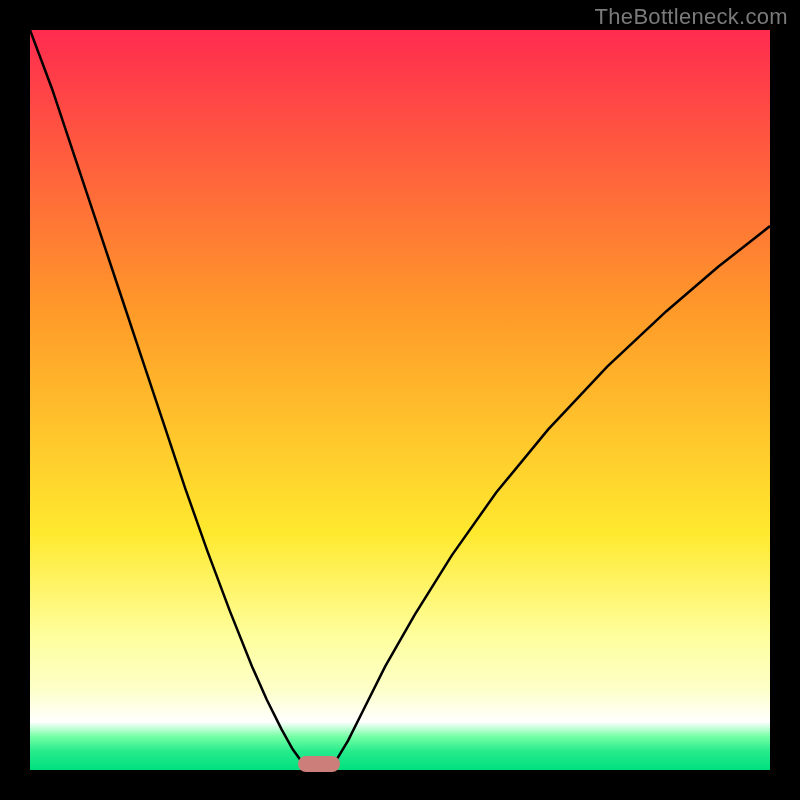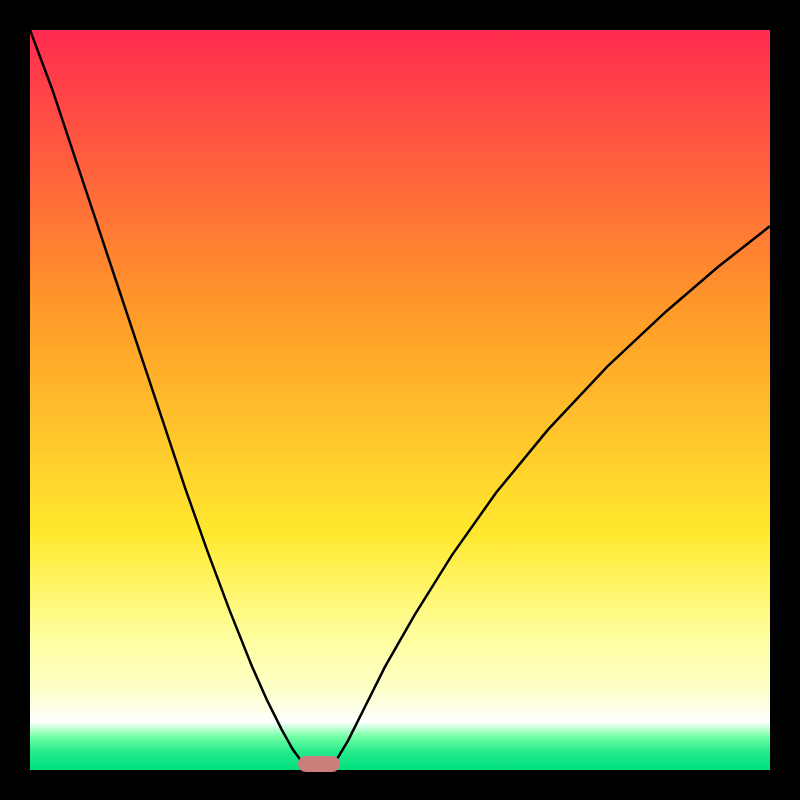--- a/index.html
+++ b/index.html
@@ -67,13 +67,14 @@
             <stop offset="100%" stop-color="#00e07e"></stop>
           </linearGradient>
       </defs>
       <rect id="bg-rect" x="0" y="0" width="740" height="740" fill="url(#bg-grad)"></rect>
       <path id="curve-left" fill="none" stroke="#000" stroke-width="2.5" d="M0.00 0.00 L22.20 59.20 L44.40 125.80 L66.60 192.40 L88.80 259.00 L111.00 325.60 L133.20 392.20 L155.40 458.80 L177.60 521.70 L199.80 580.90 L222.00 636.40 L236.80 669.70 L251.60 699.30 L262.70 719.28 L272.32 732.60 L277.50 740.00"></path>
       <path id="curve-right" fill="none" stroke="#000" stroke-width="2.5" d="M299.70 740.00 L307.10 728.90 L318.20 710.40 L333.00 680.80 L355.20 636.40 L384.80 584.60 L421.80 525.40 L466.20 462.50 L518.00 399.60 L577.20 336.70 L636.40 281.20 L688.20 236.80 L740.00 196.10"></path>
     </svg>
     <div id="bottom-marker" class="marker" style="left: 267.6px; top: 726.3px; background: rgb(204, 127, 122);"></div>
   </div>
 
+  <div class="watermark">TheBottleneck.com</div>
 </div>
 
 </body></html>

